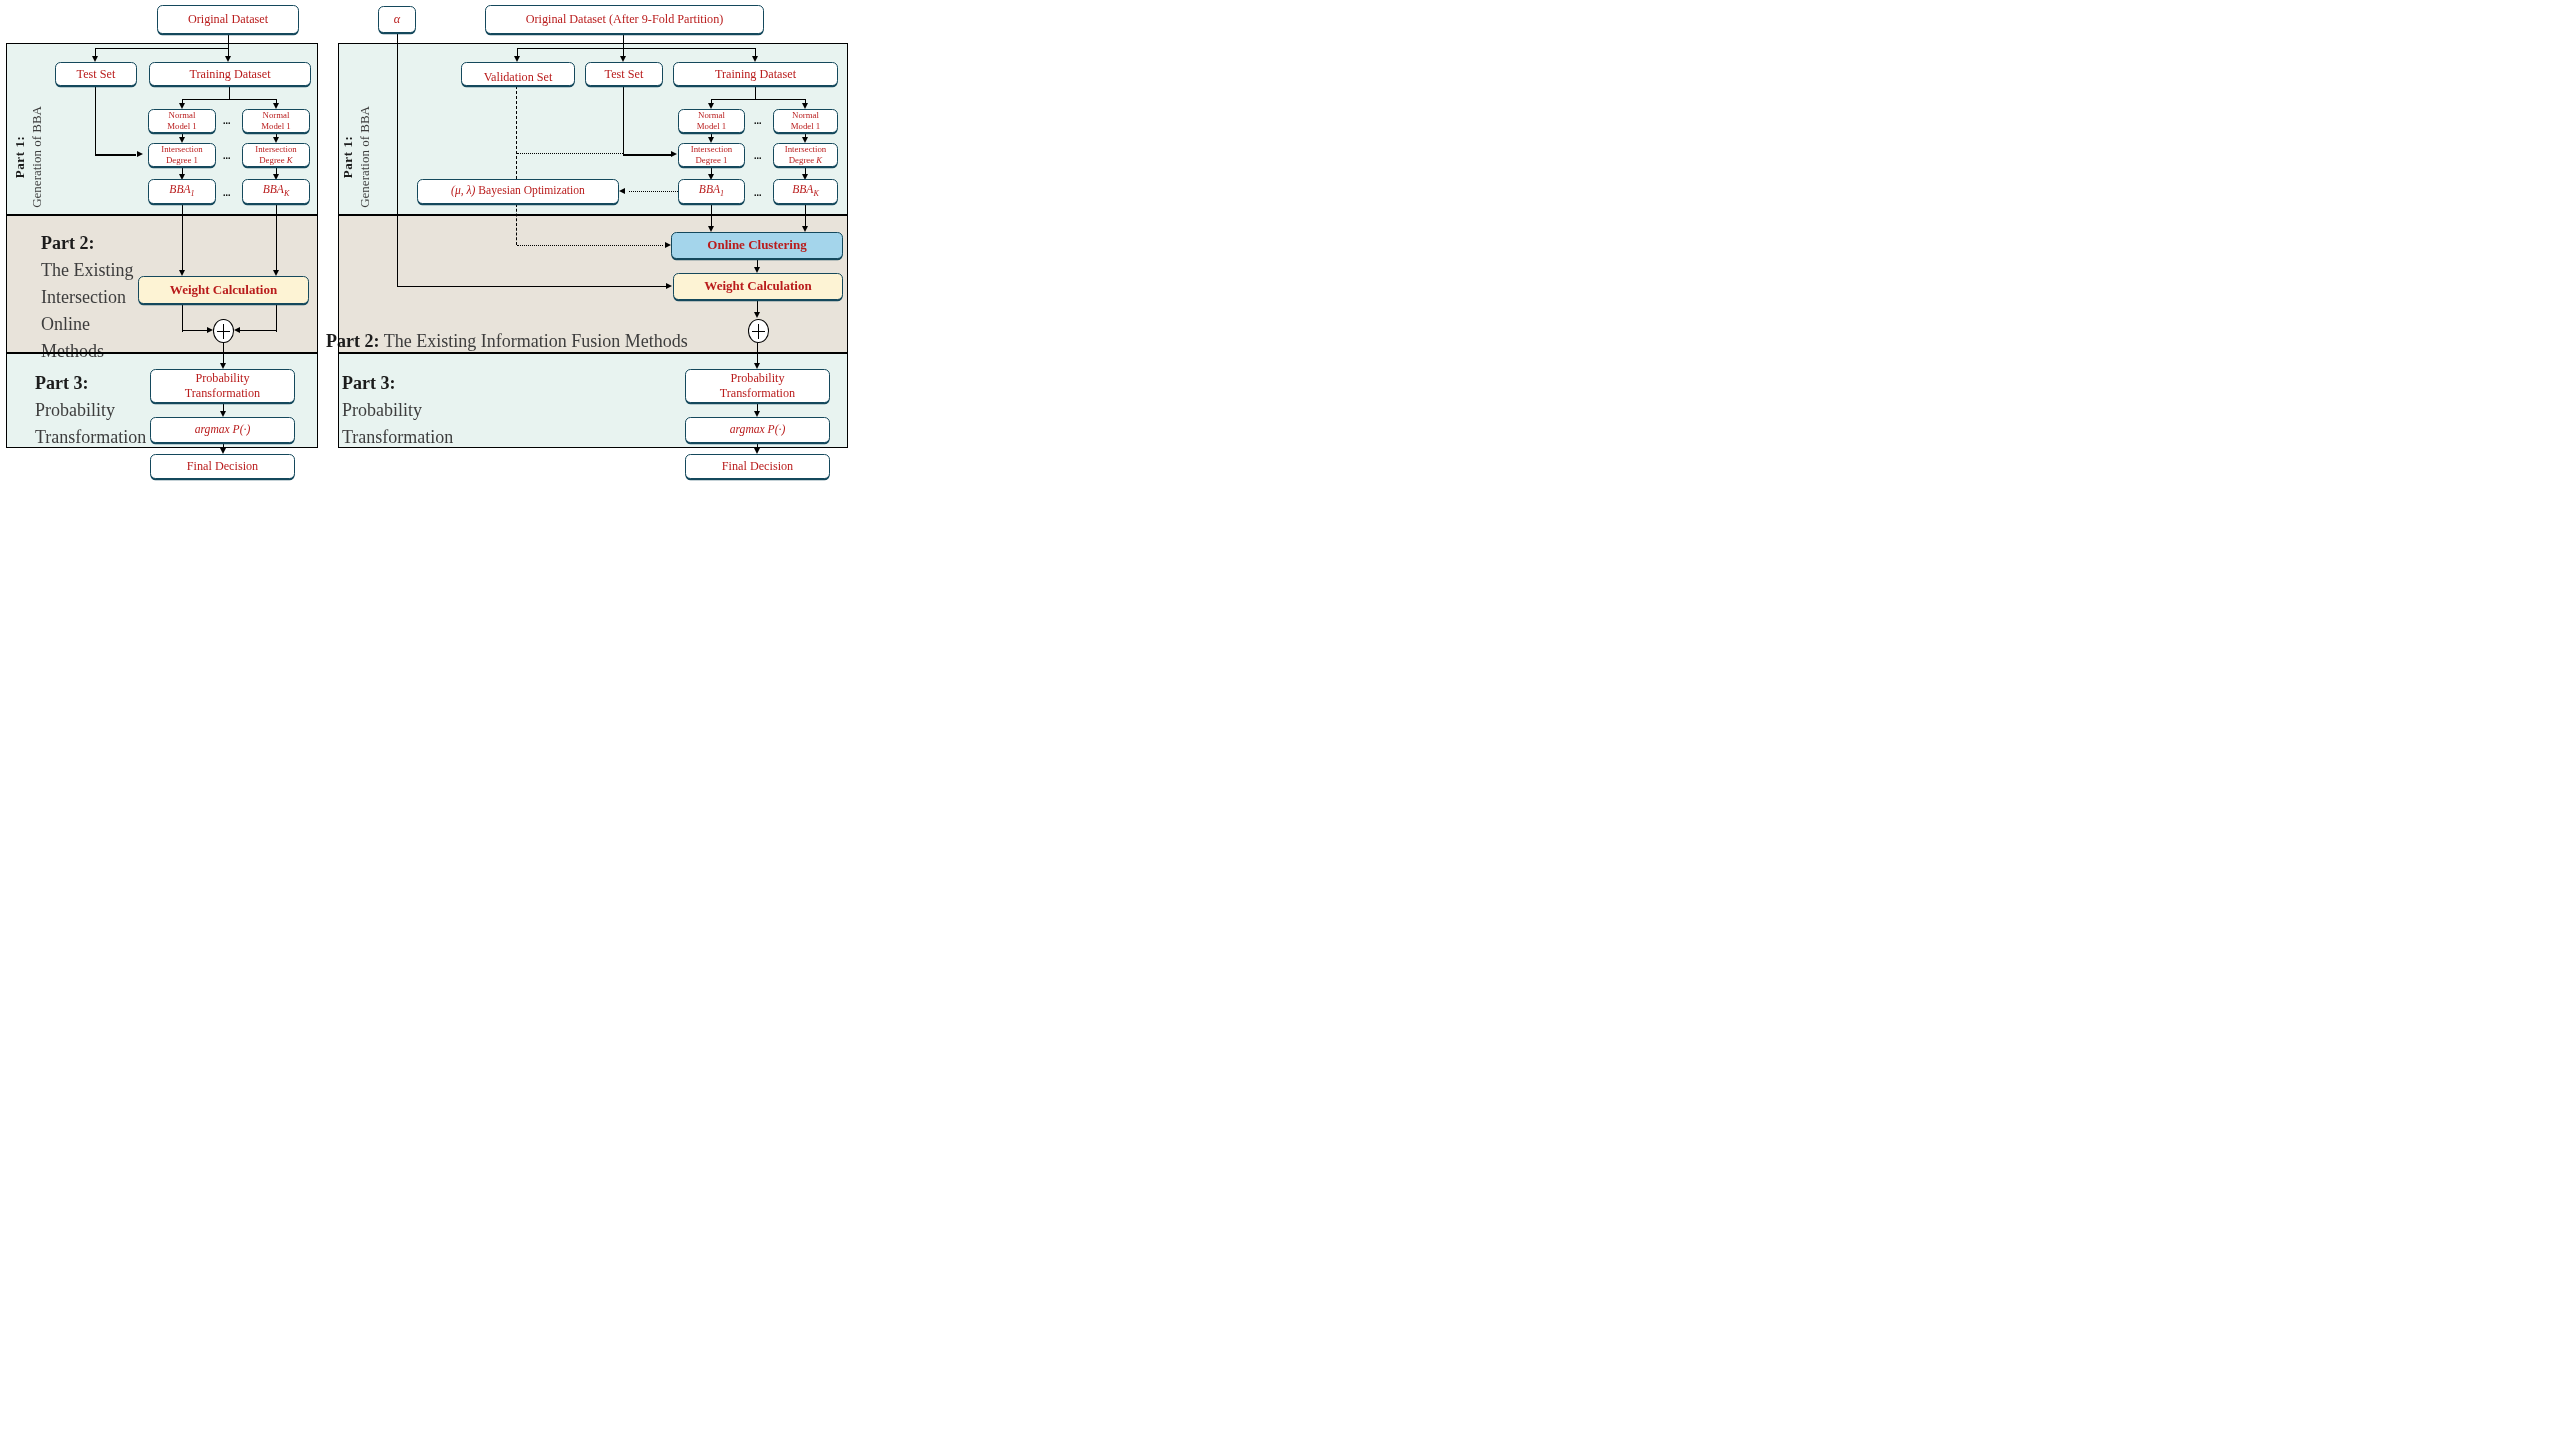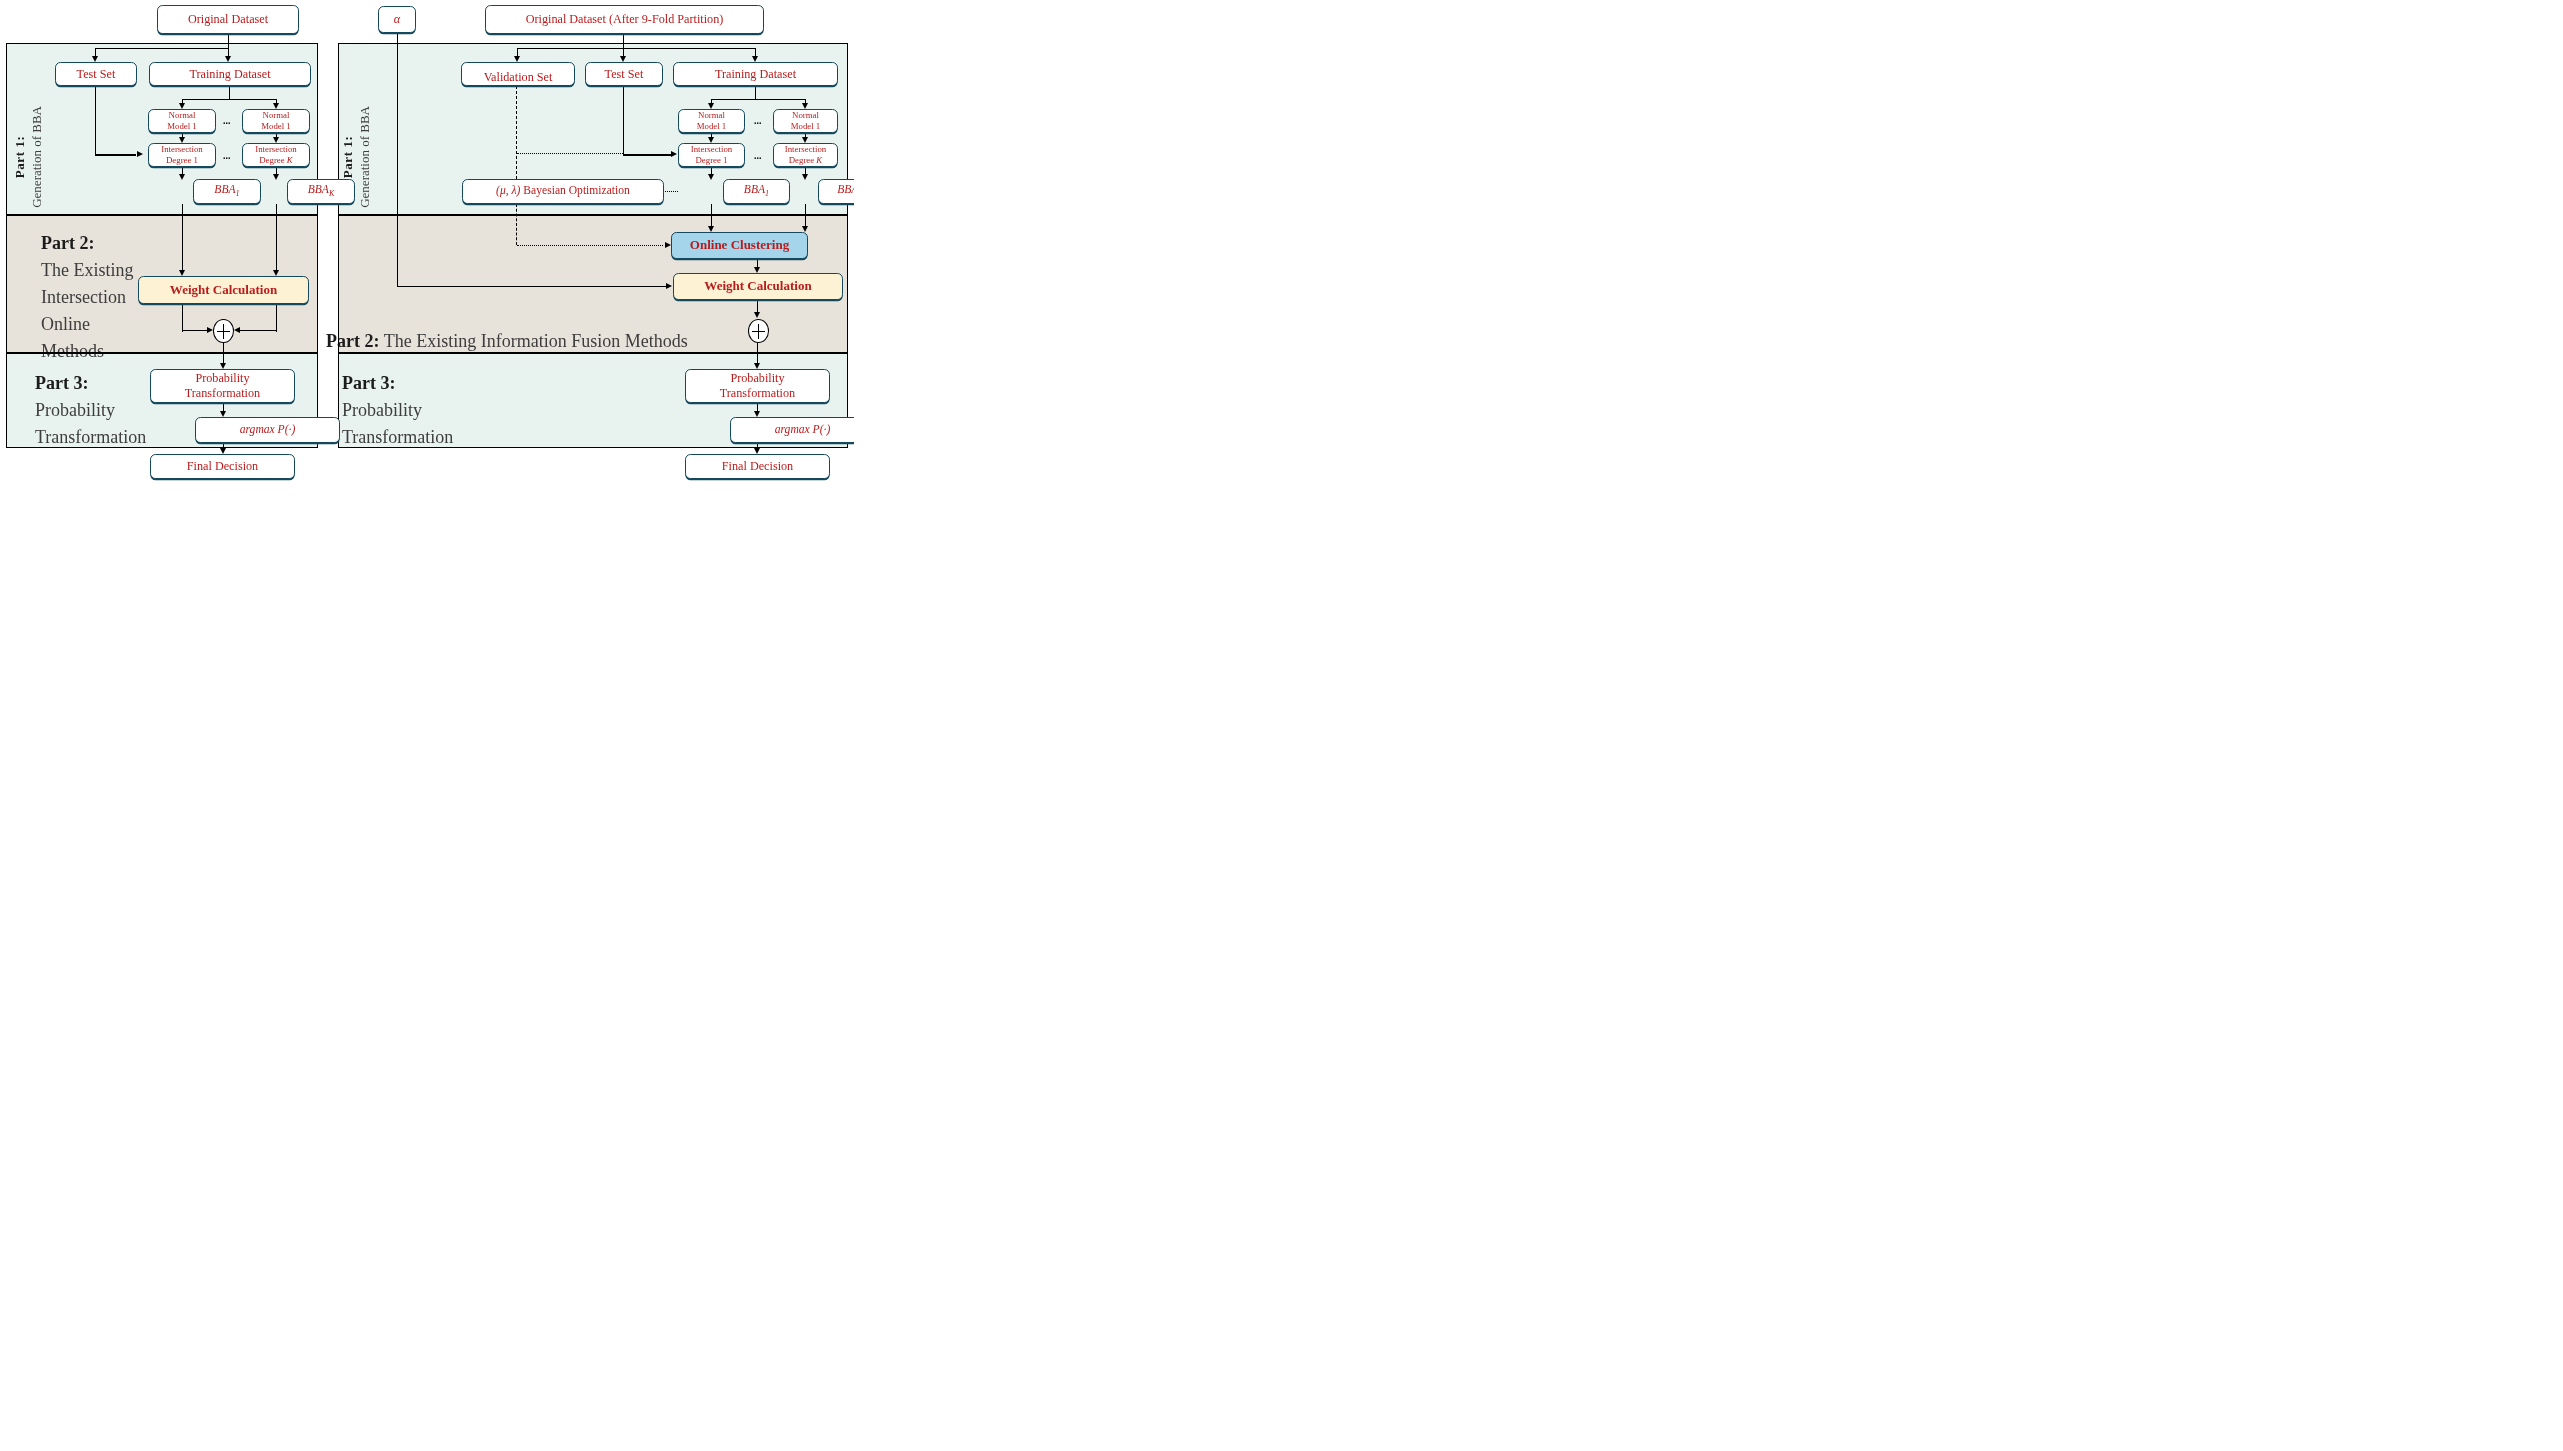--- a/index.html
+++ b/index.html
@@ -8,21 +8,21 @@
 
   .sec{position:absolute;}
   .frame{position:absolute;border:1.8px solid #000;box-sizing:border-box;background:transparent;z-index:4;pointer-events:none;}
   .divider{position:absolute;background:#000;height:1.8px;z-index:4;}
 
   .box{position:absolute;background:#fff;border:1.2px solid #14485c;border-radius:5.5px;
        box-sizing:border-box;display:flex;align-items:center;justify-content:center;
        text-align:center;color:#b91c1c;z-index:6;box-shadow:0 1.5px 0 -0.3px #14485c;line-height:1.25;}
   .fill-blue{background:#a4d5eb;font-weight:bold;}
   .fill-cream{background:#fdf3d4;font-weight:bold;justify-content:center;}
-  .fs20{font-size:12.2px;} .fs19{font-size:11.6px;margin-left:45px;} .fs15{font-size:8.8px;} .fs21{font-size:13px;}
+  .fs20{font-size:12.2px;} .fs19{font-size:11.6px;} .fs15{font-size:8.8px;} .fs21{font-size:13px;}
 
   .vline{position:absolute;width:1.2px;background:#000;z-index:5;}
   .hline{position:absolute;height:1.2px;background:#000;z-index:5;}
   .hline.thick{height:1.8px;}
   .vdash{position:absolute;width:0;border-left:1.2px dashed #000;z-index:5;}
   .hdot{position:absolute;height:0;border-top:1.8px dotted #000;z-index:5;}
 
   .arr-d{position:absolute;width:0;height:0;border-left:3.7px solid transparent;
          border-right:3.7px solid transparent;border-top:6.1px solid #000;z-index:5;}
   .arr-r{position:absolute;width:0;height:0;border-top:3.7px solid transparent;
@@ -232,21 +232,21 @@
     </div>
   <div class="box fs19" style="left:773px;top:179px;width:65px;height:25px;">
     <span><i class="it">BBA</i><sub class="it">K</sub></span>
     </div>
   <div class="dots" style="left:754px;top:187px;">...</div>
 
   <div class="box fs19" style="left:417px;top:179px;width:202px;height:25px;">
     <span><i class="it">(μ, λ)</i><span> Bayesian Optimization</span></span>
     </div>
 
-  <div class="box fs21 fill-blue" style="left:671px;top:232px;width:137px;height:27px;">
+  <div class="box fs21 fill-blue" style="left:671px;top:232px;width:172px;height:27px;">
       <span>Online Clustering</span>
     </div>
   <div class="box fs21 fill-cream" style="left:673px;top:273px;width:170px;height:27px;">
       <span>Weight Calculation</span>
     </div>
 
   <div class="plus-circle" style="left:748px;top:319px;"></div>
 
   <div class="box fs20" style="left:685px;top:369px;width:145px;height:34px;">
     <span><span>Probability</span><br><span>Transformation</span></span>

